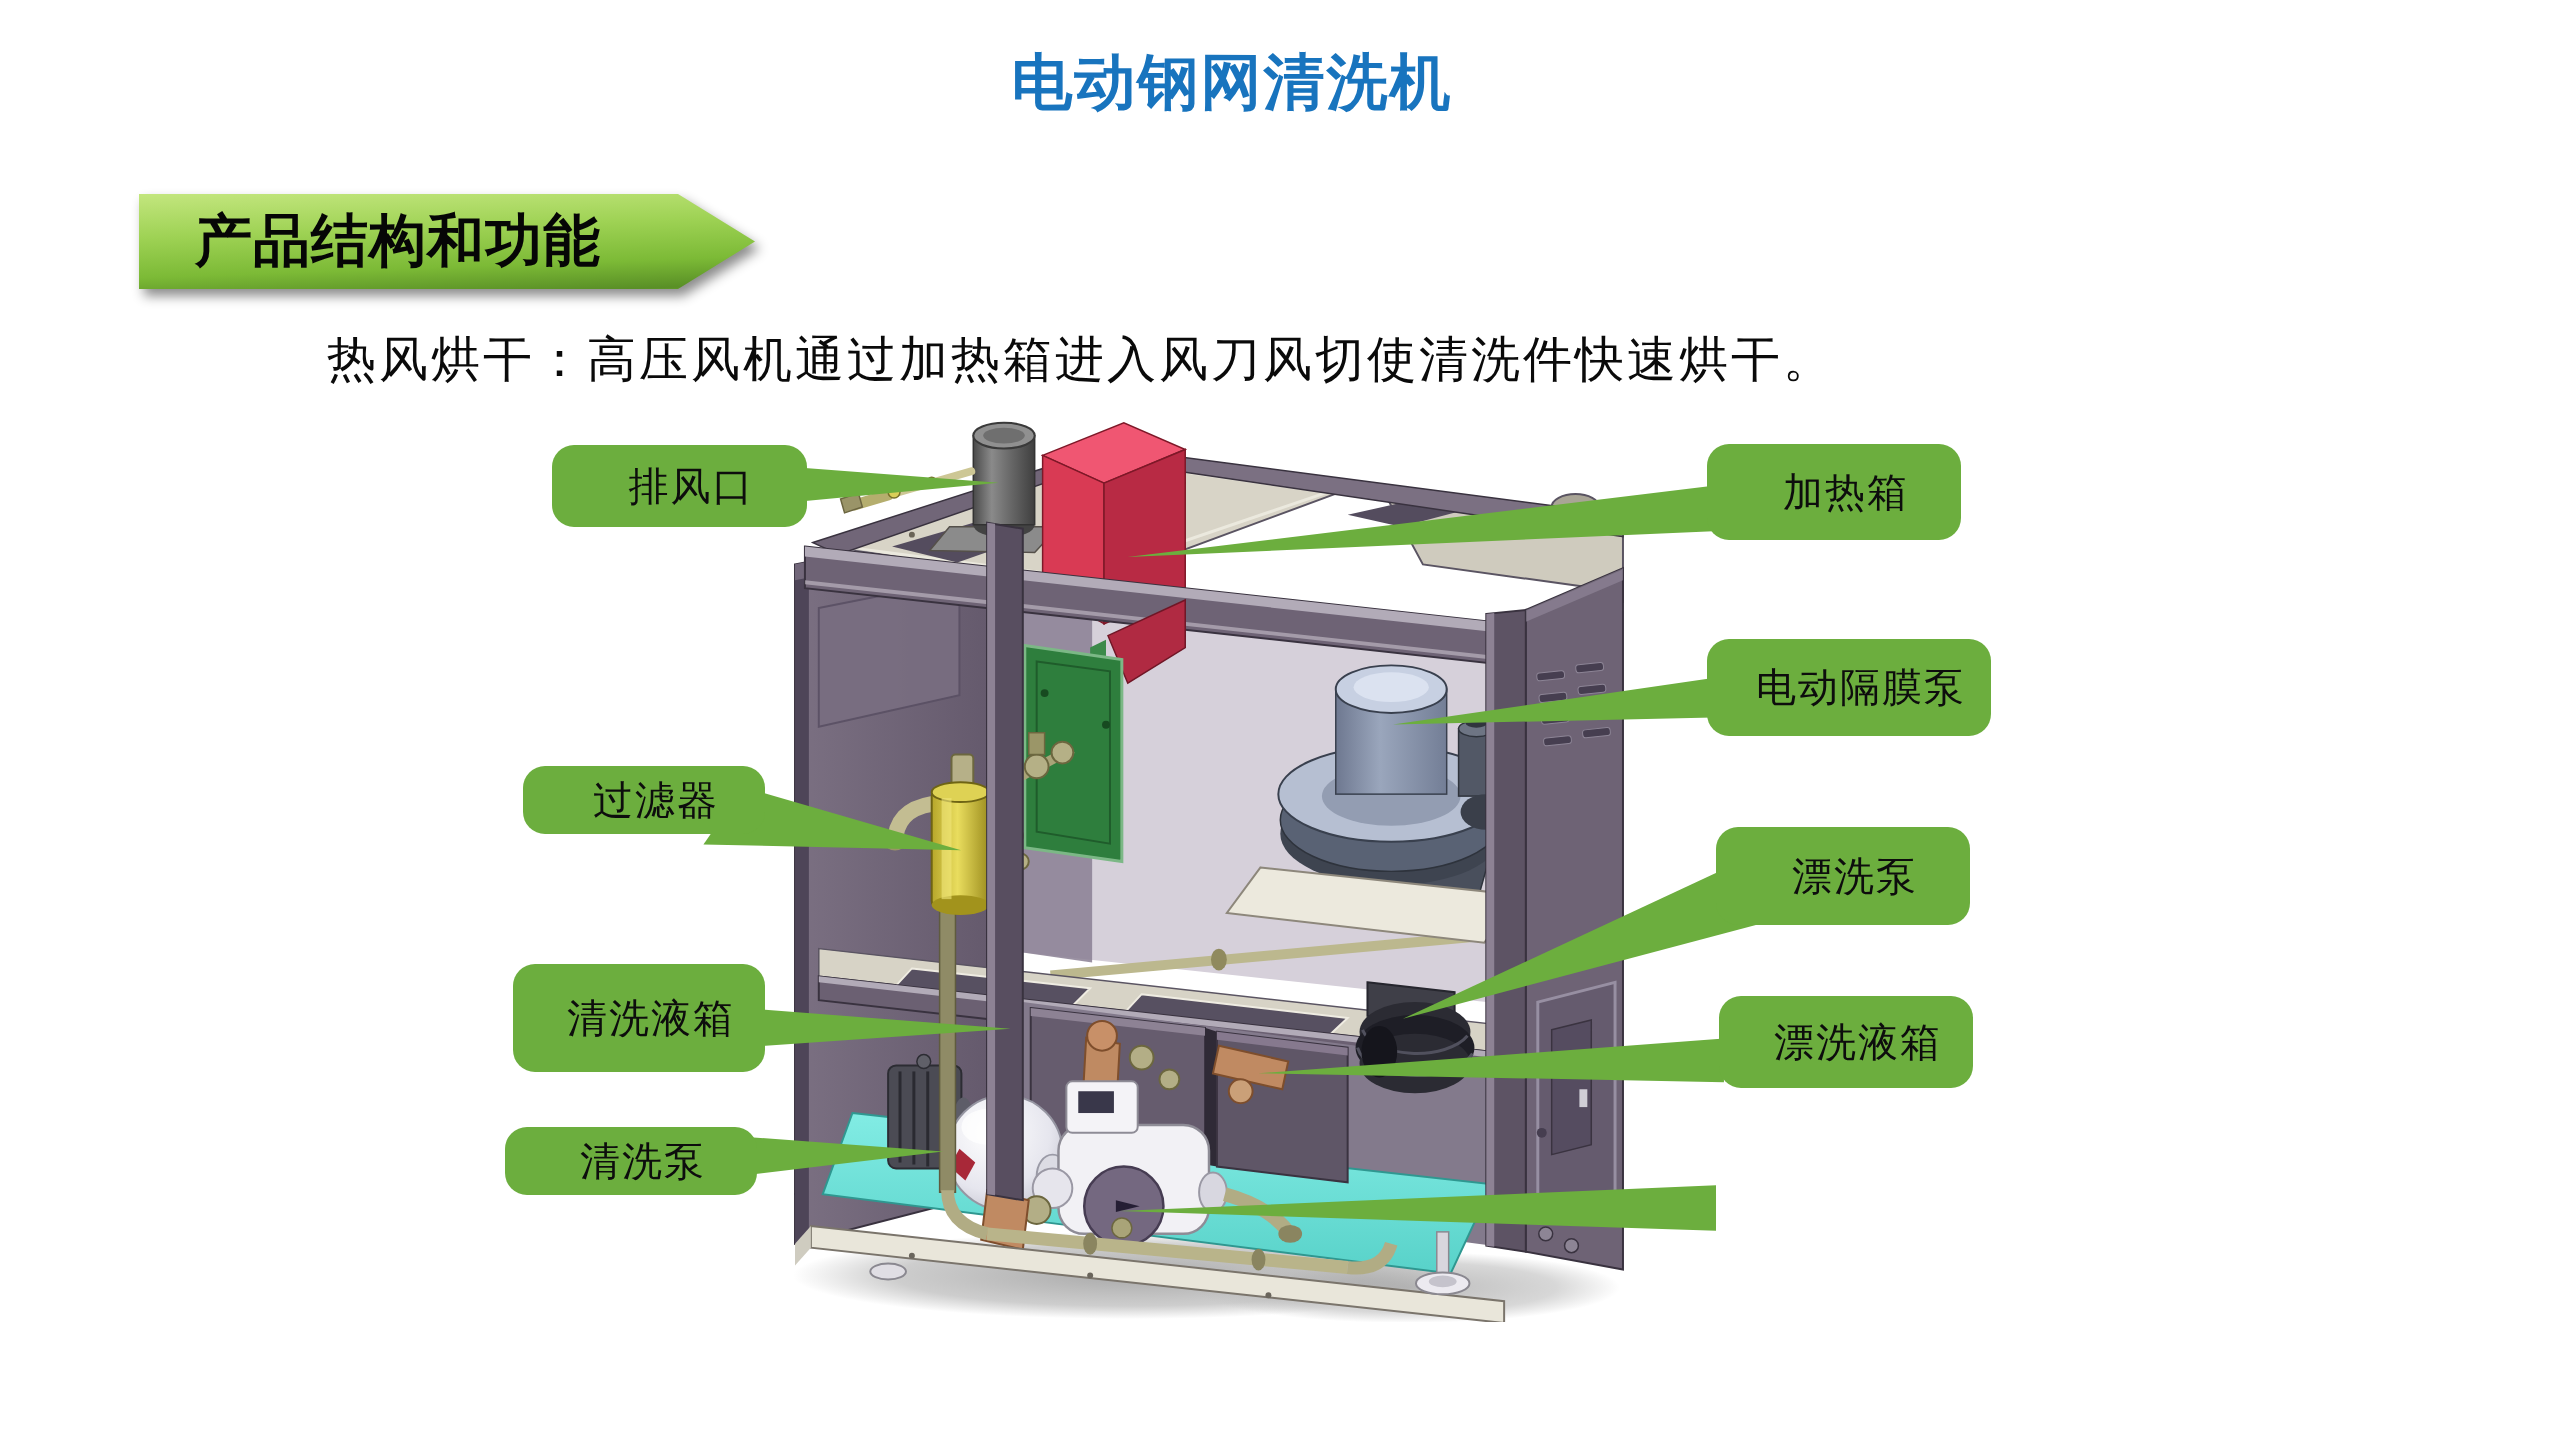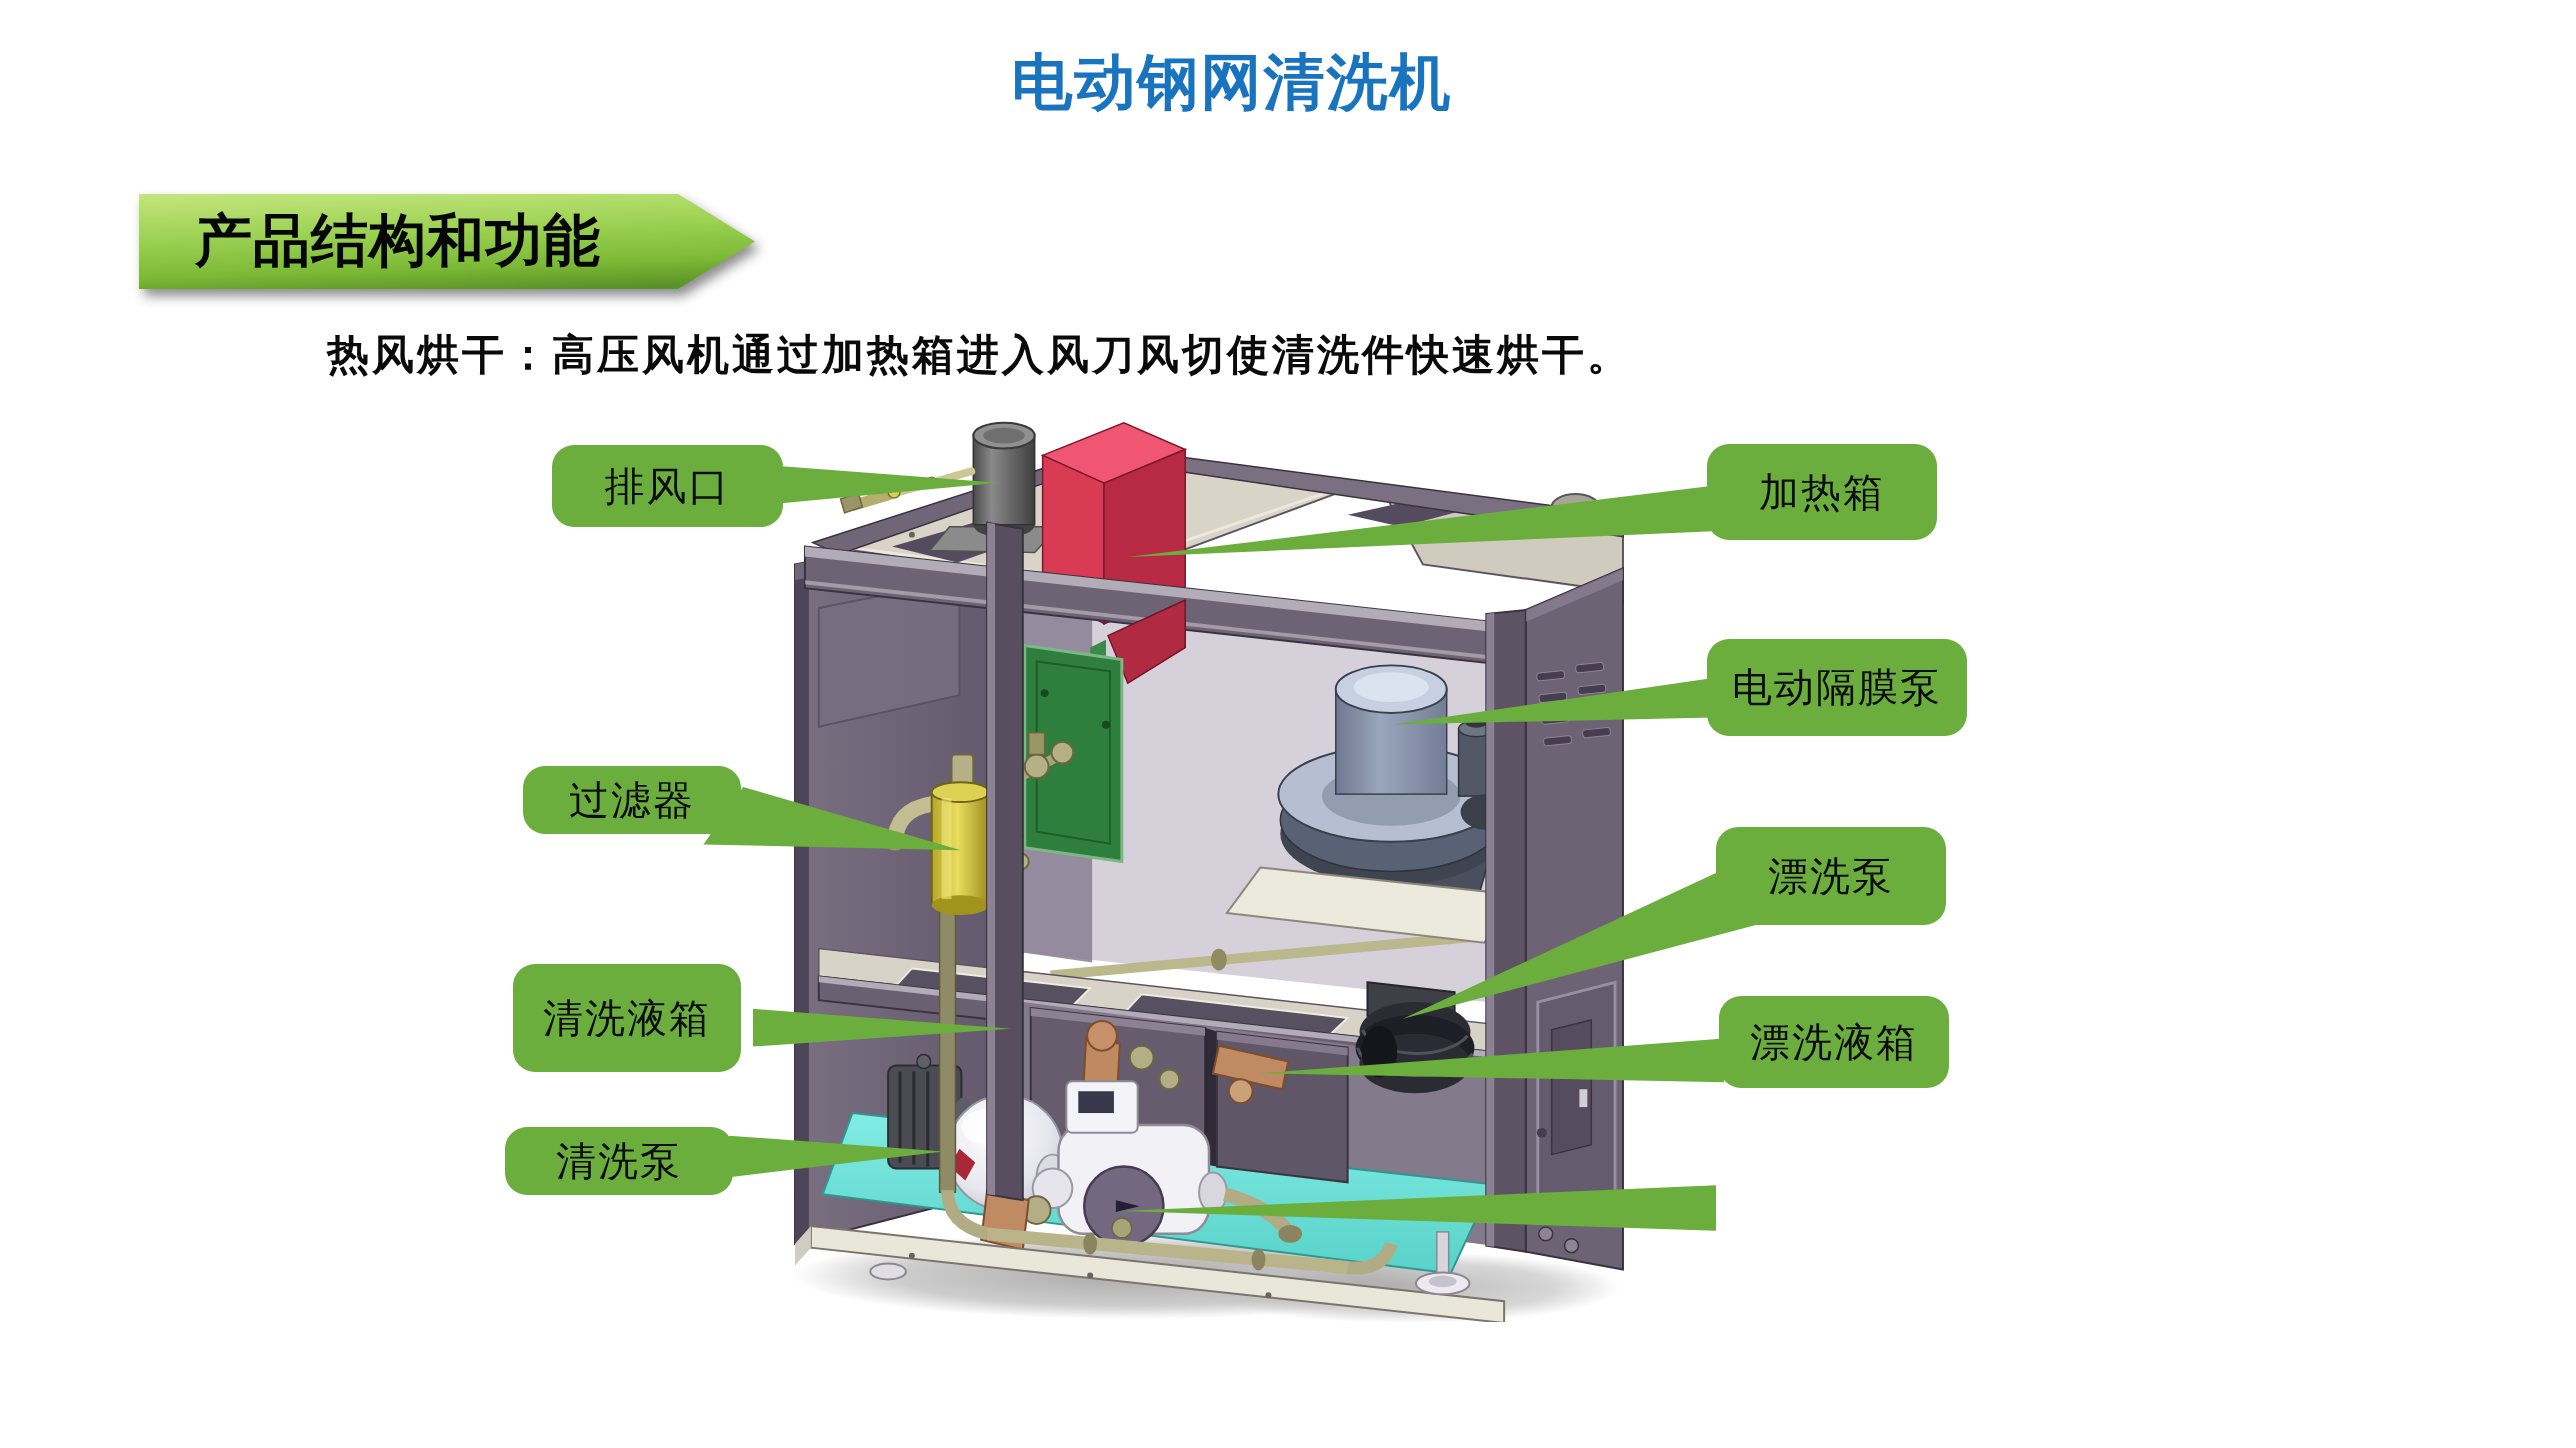--- a/index.html
+++ b/index.html
@@ -8,27 +8,27 @@
   .title{position:absolute;left:0;top:42px;width:2464px;text-align:center;
          font-size:61px;font-weight:bold;letter-spacing:2px;color:#1874be;}
   .banner-wrap{position:absolute;left:139px;top:194px;width:616px;height:95px;
          filter:drop-shadow(5px 7px 6px rgba(0,0,0,0.45));}
   .banner{width:100%;height:100%;
          clip-path:polygon(0 0,calc(100% - 77px) 0,100% 50%,calc(100% - 77px) 100%,0 100%);
          background:linear-gradient(178deg,#c3e67e 0%,#9ed254 38%,#7cba36 72%,#598f26 96%,#6aa52e 100%);
          display:flex;align-items:center;}
   .banner span{font-family:"Liberation Sans","DejaVu Sans",sans-serif;
          font-size:57px;font-weight:600;color:#060606;padding-left:56px;letter-spacing:1px;white-space:nowrap;}
-  .description{position:absolute;left:327px;top:327px;font-size:42px;font-weight:bold;
+  .description{position:absolute;left:327px;top:327px;font-size:49px;font-weight:normal;
          letter-spacing:3px;color:#0a0a0a;white-space:nowrap;}
   .photo{position:absolute;left:793px;top:396px;width:832px;height:926px;z-index:1;}
   .connectors{position:absolute;left:0;top:0;width:2576px;height:1449px;z-index:2;pointer-events:none;}
   .callout{position:absolute;background:#6cae3e;border-radius:22px;z-index:3;
          display:flex;align-items:center;justify-content:center;
-         font-size:40px;color:#0d0d0d;letter-spacing:2px;white-space:nowrap;}
+         font-size:40px;color:#0d0d0d;letter-spacing:2px;white-space:nowrap;padding-left:24px;}
 </style>
 </head>
 <body>
 
 <div class="slide">
 
   <div class="title">电动钢网清洗机</div>
 
   <div class="banner-wrap">
     <div class="banner">

